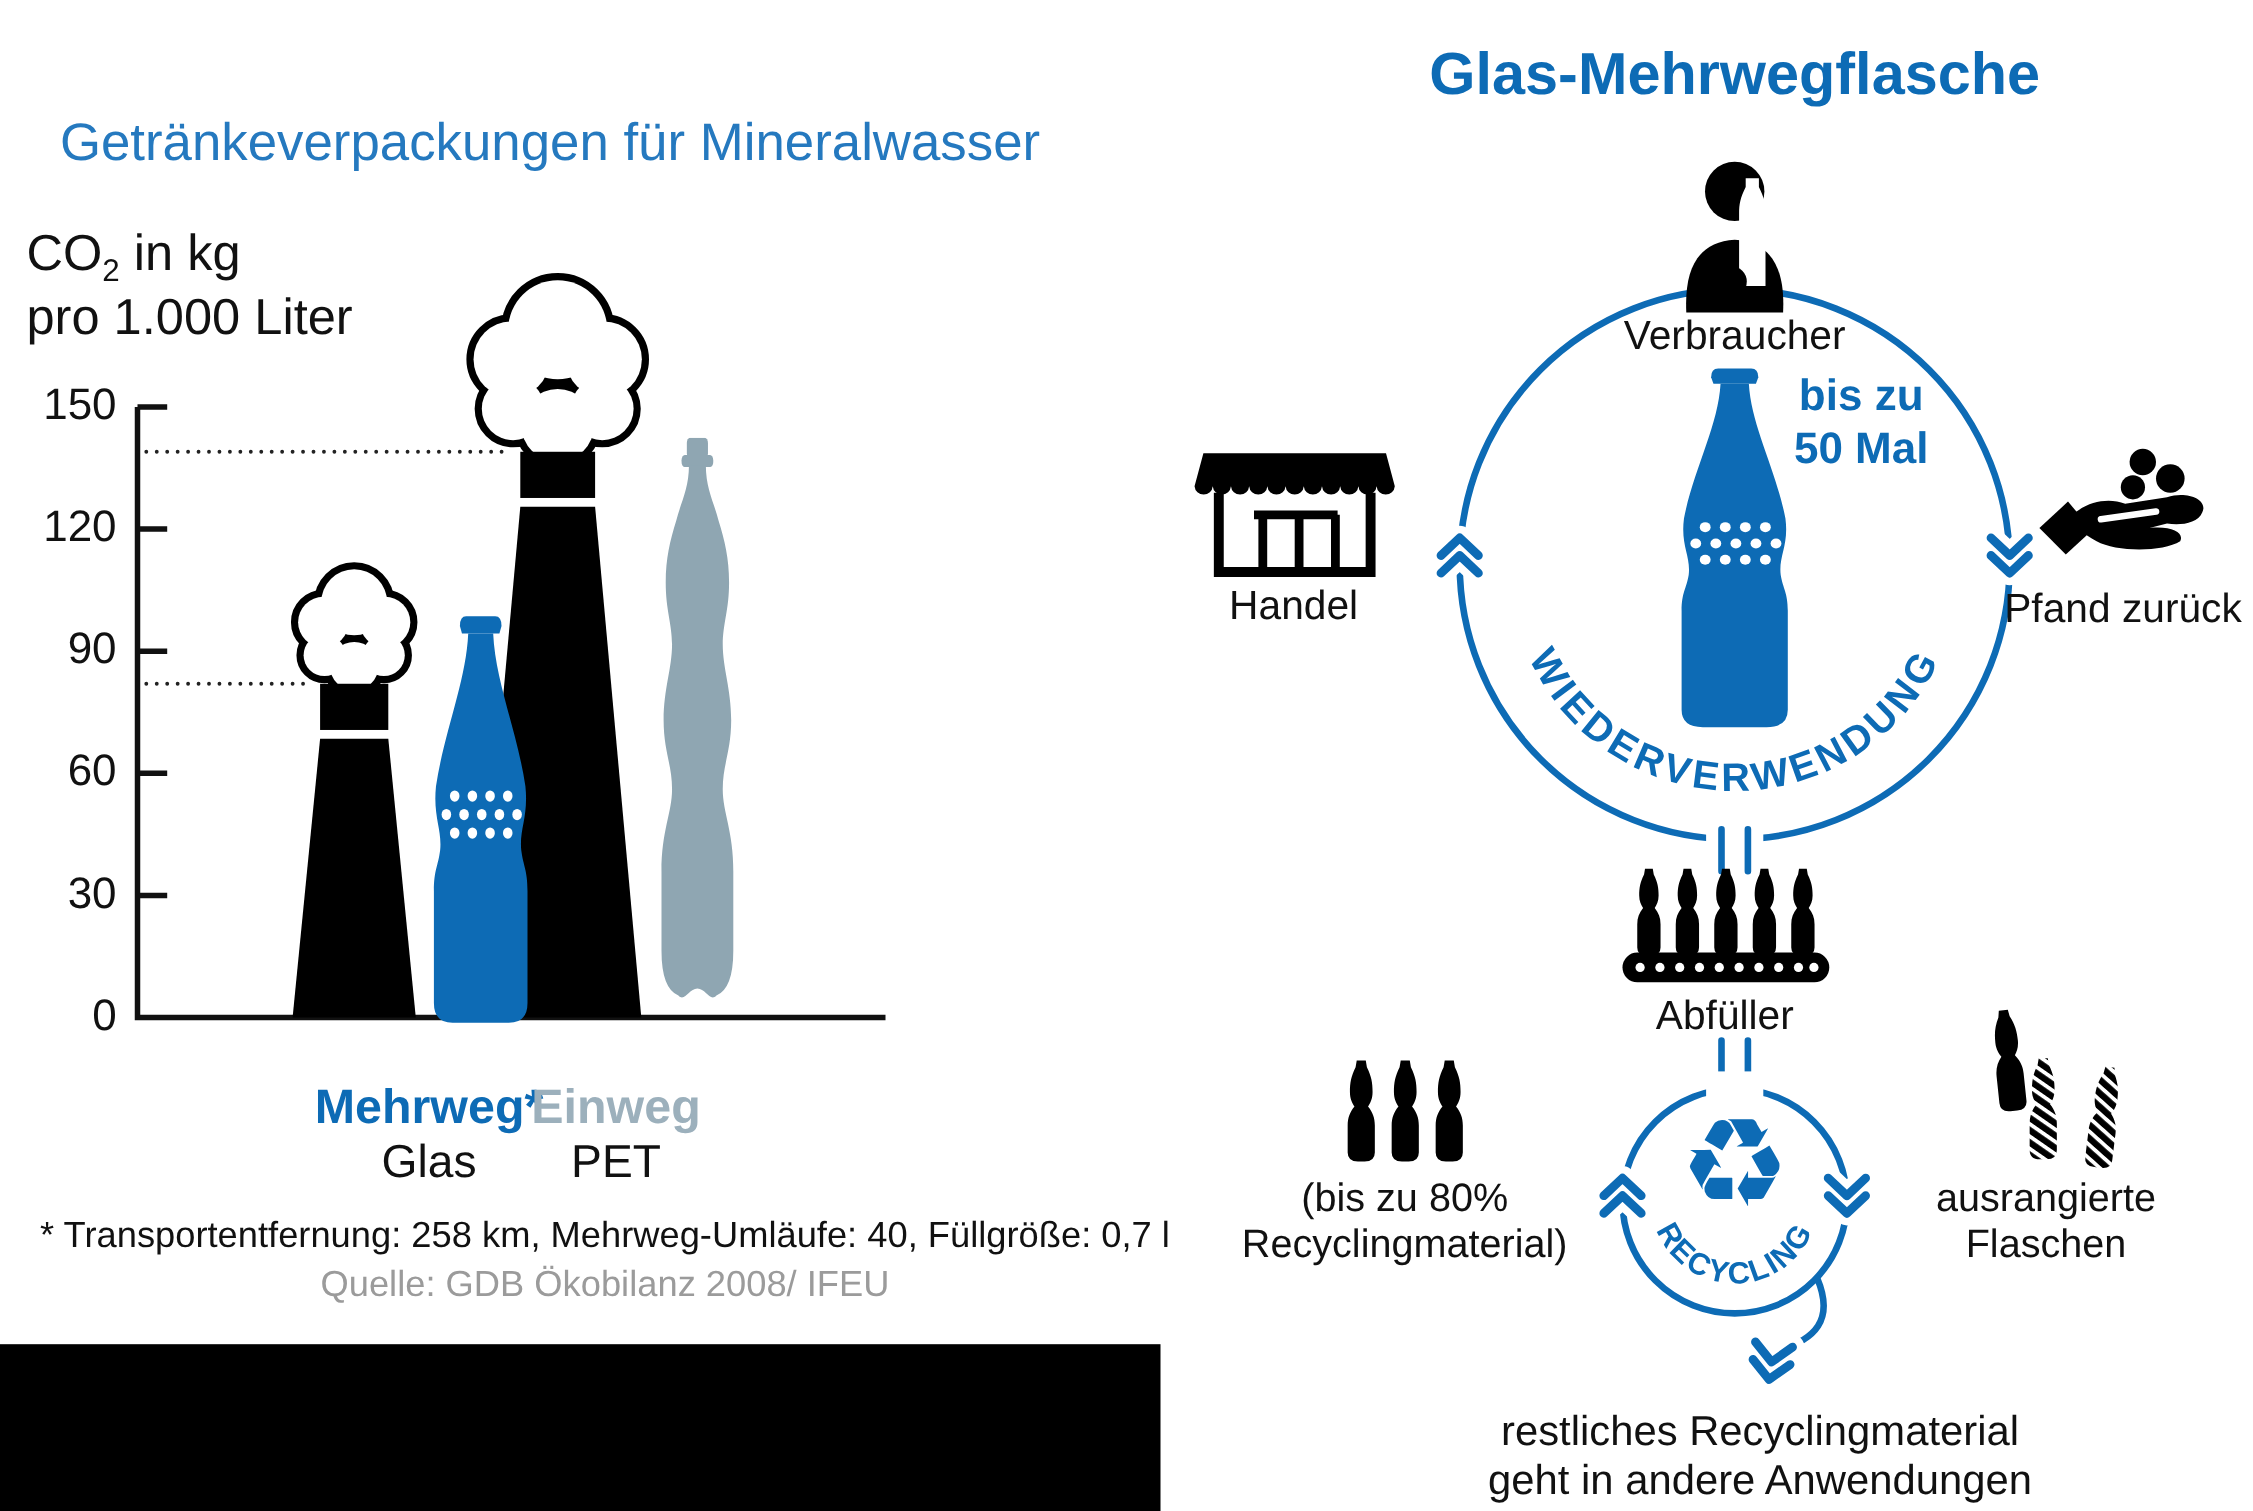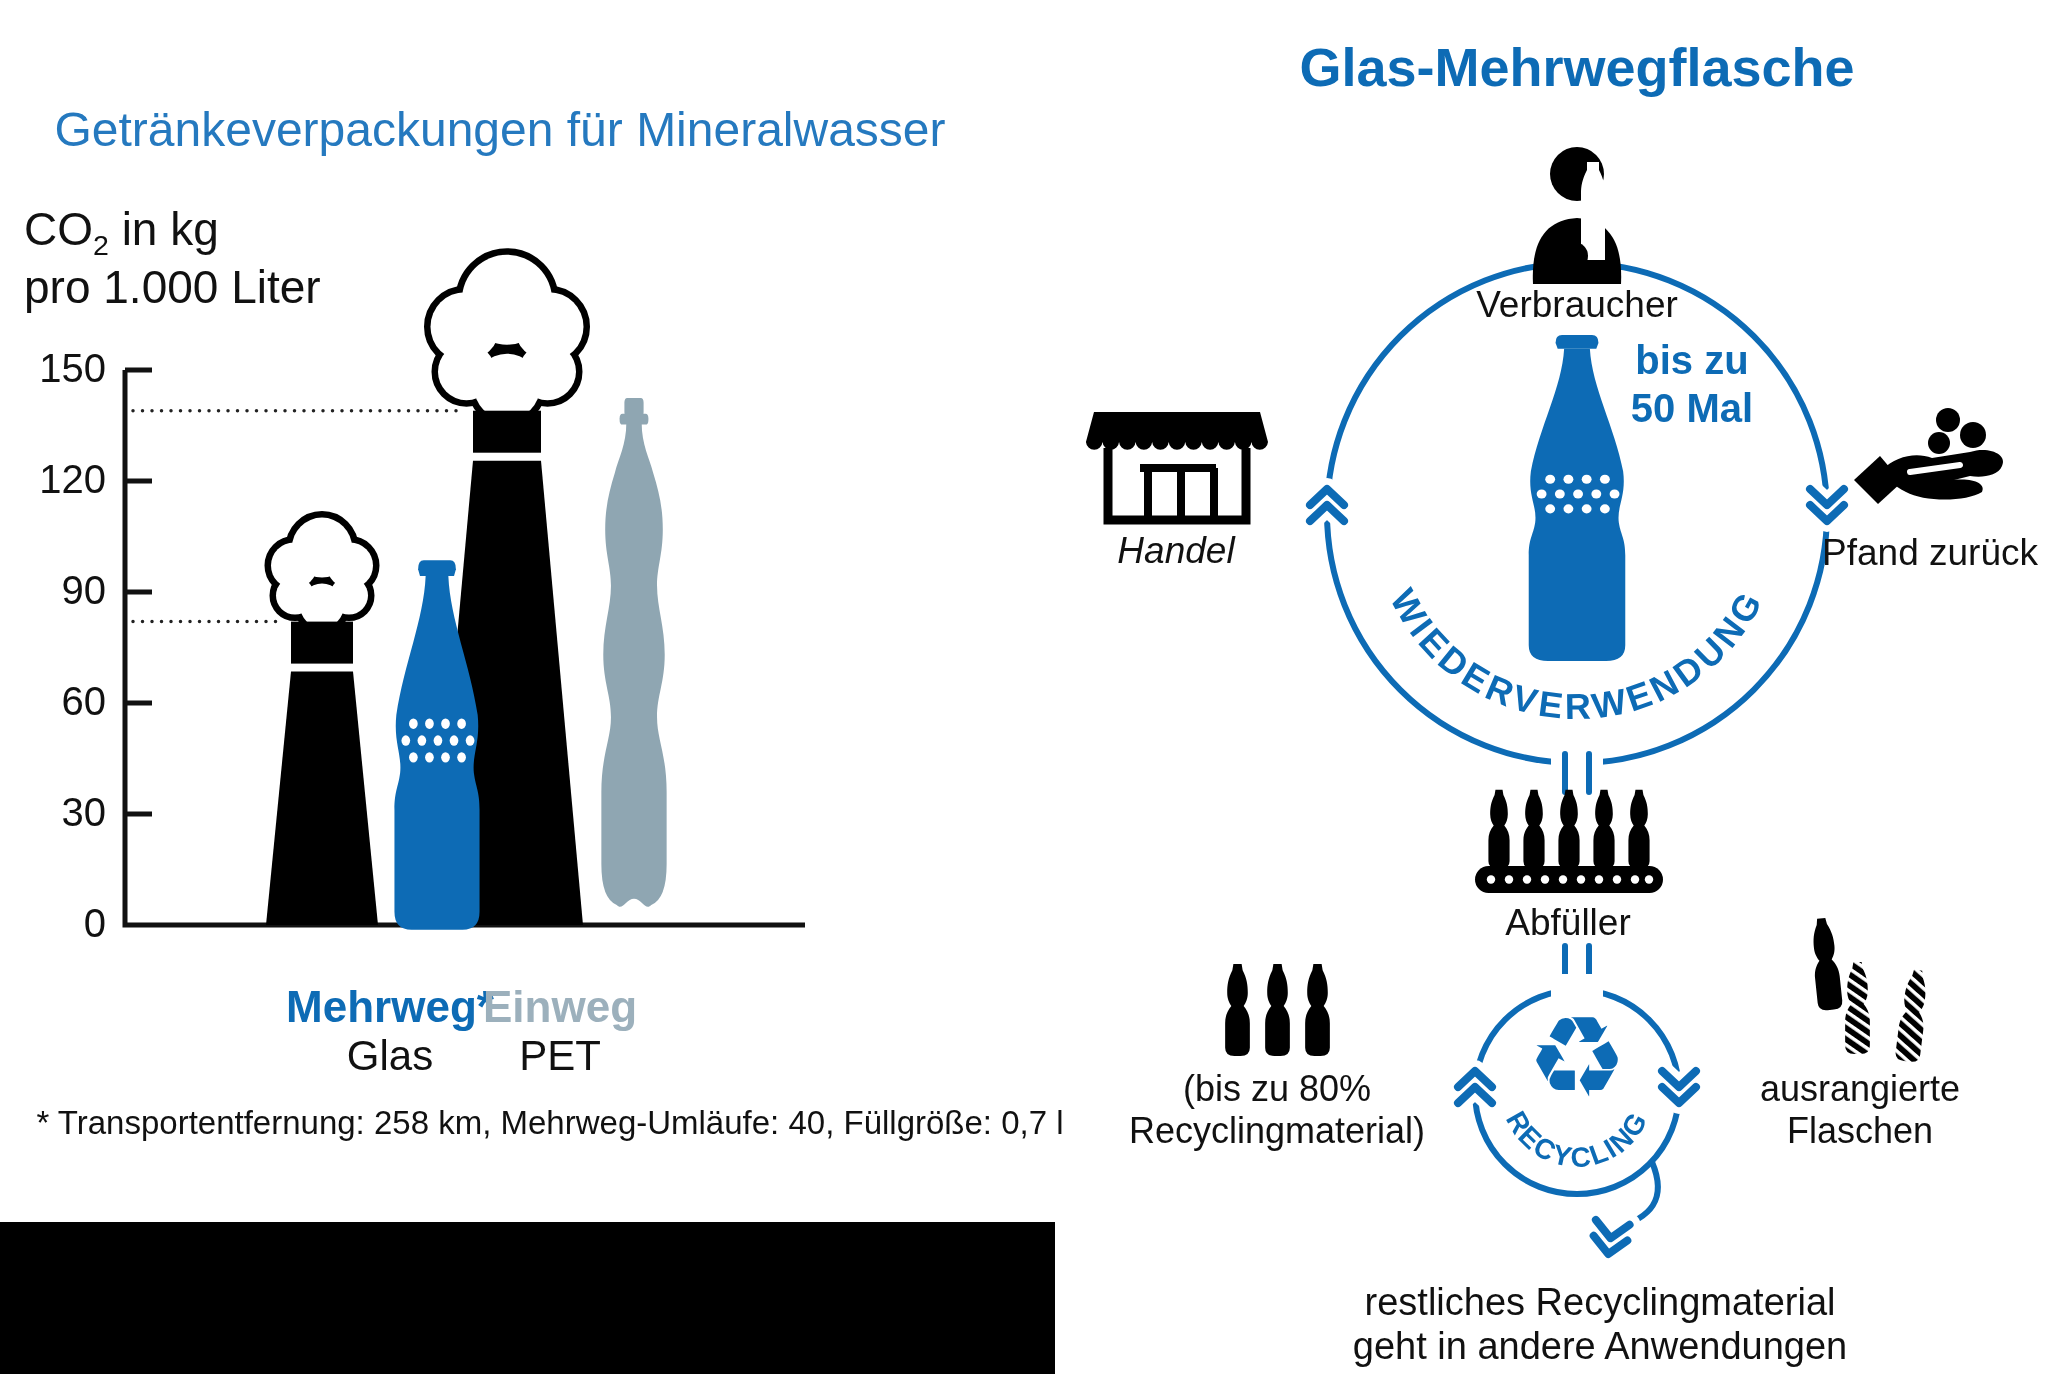--- a/index.html
+++ b/index.html
@@ -235,26 +235,27 @@
   <div class="abs tick" style="top:679px;">60</div>
   <div class="abs tick" style="top:790px;">30</div>
   <div class="abs tick" style="top:901px;">0</div>
 
   <div class="abs ctr barlab1" style="left:390px;top:982px;">Mehrweg*</div>
   <div class="abs ctr barlab2" style="left:390px;top:1032px;">Glas</div>
   <div class="abs ctr barlab1 einweg" style="left:560px;top:982px;">Einweg</div>
   <div class="abs ctr barlab2" style="left:560px;top:1032px;">PET</div>
 
   <div class="abs ctr foot" style="left:550px;top:1104px;">* Transportentfernung: 258 km, Mehrweg-Umläufe: 40, Füllgröße: 0,7 l</div>
+  <div class="abs ctr src" style="left:550px;top:1148px;">Quelle: GDB Ökobilanz 2008/ IFEU</div>
 
   <div class="abs blackblock" style="left:0;top:1222px;width:1055px;height:152px;"></div>
 
   <div class="abs ctr h1" style="left:1577px;top:36px;">Glas-Mehrwegflasche</div>
   <div class="abs ctr node" style="left:1577px;top:284px;">Verbraucher</div>
-  <div class="abs ctr node" style="left:1176px;top:530px;font-style:italic;">Handel</div>
+  <div class="abs ctr node" style="left:1176px;top:530px;">Handel</div>
   <div class="abs ctr node" style="left:1930px;top:532px;">Pfand zurück</div>
   <div class="abs ctr note" style="left:1692px;top:336px;">
     <div>bis zu</div>
     <div>50 Mal</div>
   </div>
   <div class="abs ctr node" style="left:1568px;top:902px;">Abfüller</div>
 
   <div class="abs ctr cap" style="left:1277px;top:1068px;">
     <div>(bis zu 80%</div>
     <div>Recyclingmaterial)</div>

